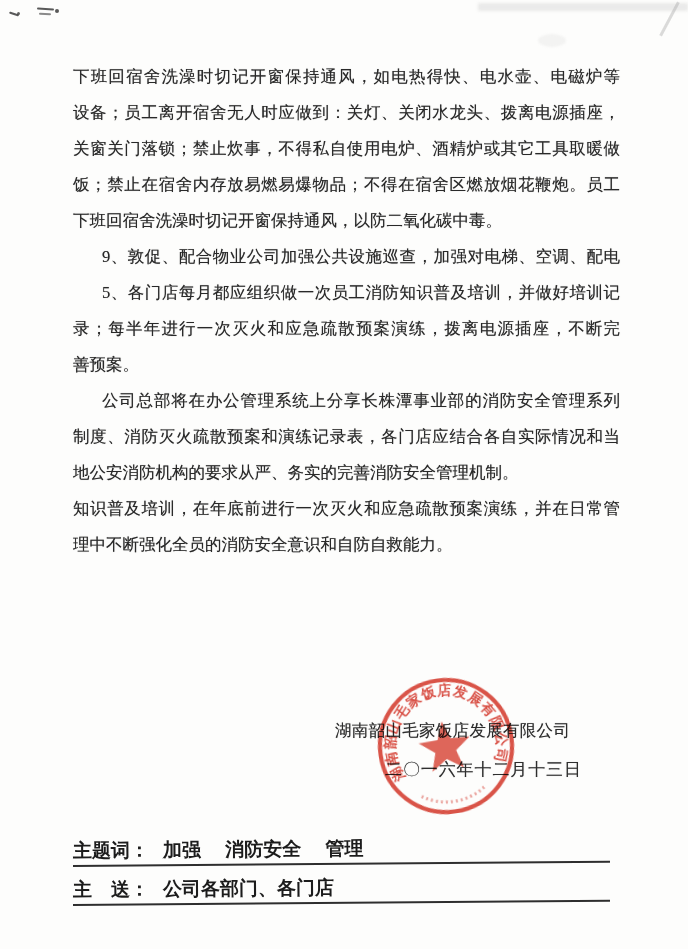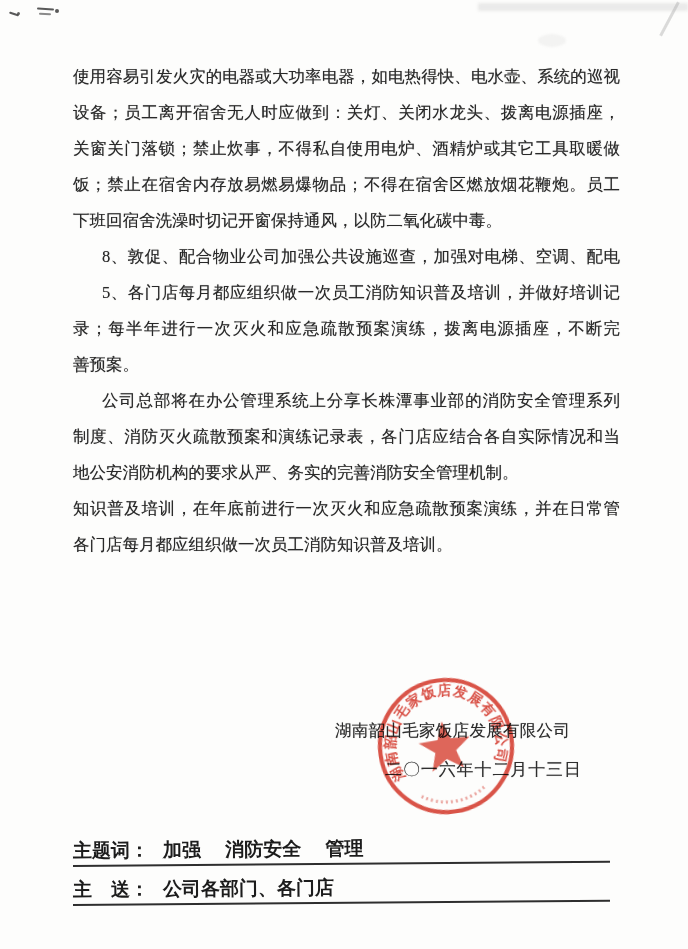--- a/index.html
+++ b/index.html
@@ -90,34 +90,34 @@
   <div class="ink ink-a1"></div>
   <div class="ink ink-a2"></div>
   <div class="ink ink-b1"></div>
   <div class="ink ink-b2"></div>
   <div class="ink ink-b3"></div>
   <div class="streak-top"></div>
   <div class="streak-corner"></div>
   <div class="blob-faint"></div>
 
   <div class="body-text">
-      <div class="bline fill">使用容易引发火灾的电器或大功率电器，如电热得快、电水壶、系统的巡视</div>
+      <div class="bline fill">下班回宿舍洗澡时切记开窗保持通风，如电热得快、电水壶、电磁炉等</div>
       <div class="bline fill">设备；员工离开宿舍无人时应做到：关灯、关闭水龙头、拨离电源插座，</div>
       <div class="bline fill">关窗关门落锁；禁止炊事，不得私自使用电炉、酒精炉或其它工具取暖做</div>
       <div class="bline fill">饭；禁止在宿舍内存放易燃易爆物品；不得在宿舍区燃放烟花鞭炮。员工</div>
       <div class="bline">下班回宿舍洗澡时切记开窗保持通风，以防二氧化碳中毒。</div>
-      <div class="bline fill ind">8、敦促、配合物业公司加强公共设施巡查，加强对电梯、空调、配电</div>
+      <div class="bline fill ind">9、敦促、配合物业公司加强公共设施巡查，加强对电梯、空调、配电</div>
       <div class="bline fill ind">5、各门店每月都应组织做一次员工消防知识普及培训，并做好培训记</div>
       <div class="bline fill">录；每半年进行一次灭火和应急疏散预案演练，拨离电源插座，不断完</div>
       <div class="bline">善预案。</div>
       <div class="bline fill ind">公司总部将在办公管理系统上分享长株潭事业部的消防安全管理系列</div>
       <div class="bline fill">制度、消防灭火疏散预案和演练记录表，各门店应结合各自实际情况和当</div>
       <div class="bline">地公安消防机构的要求从严、务实的完善消防安全管理机制。</div>
       <div class="bline fill">知识普及培训，在年底前进行一次灭火和应急疏散预案演练，并在日常管</div>
-      <div class="bline">各门店每月都应组织做一次员工消防知识普及培训。</div>
+      <div class="bline">理中不断强化全员的消防安全意识和自防自救能力。</div>
     </div>
 
   <div class="sig-company">湖南韶山毛家饭店发展有限公司</div>
   <div class="sig-date">二〇一六年十二月十三日</div>
 
   <svg class="seal" viewBox="0 0 160 160" xmlns="http://www.w3.org/2000/svg">
     <defs>
       <path id="sealArc" d="M 35.8 105.5 A 51 51 0 1 1 124.2 105.5" fill="none"></path>
     </defs>
     <circle cx="80" cy="80" r="66" fill="none" stroke="#d63c2f" stroke-width="4.2"></circle>

